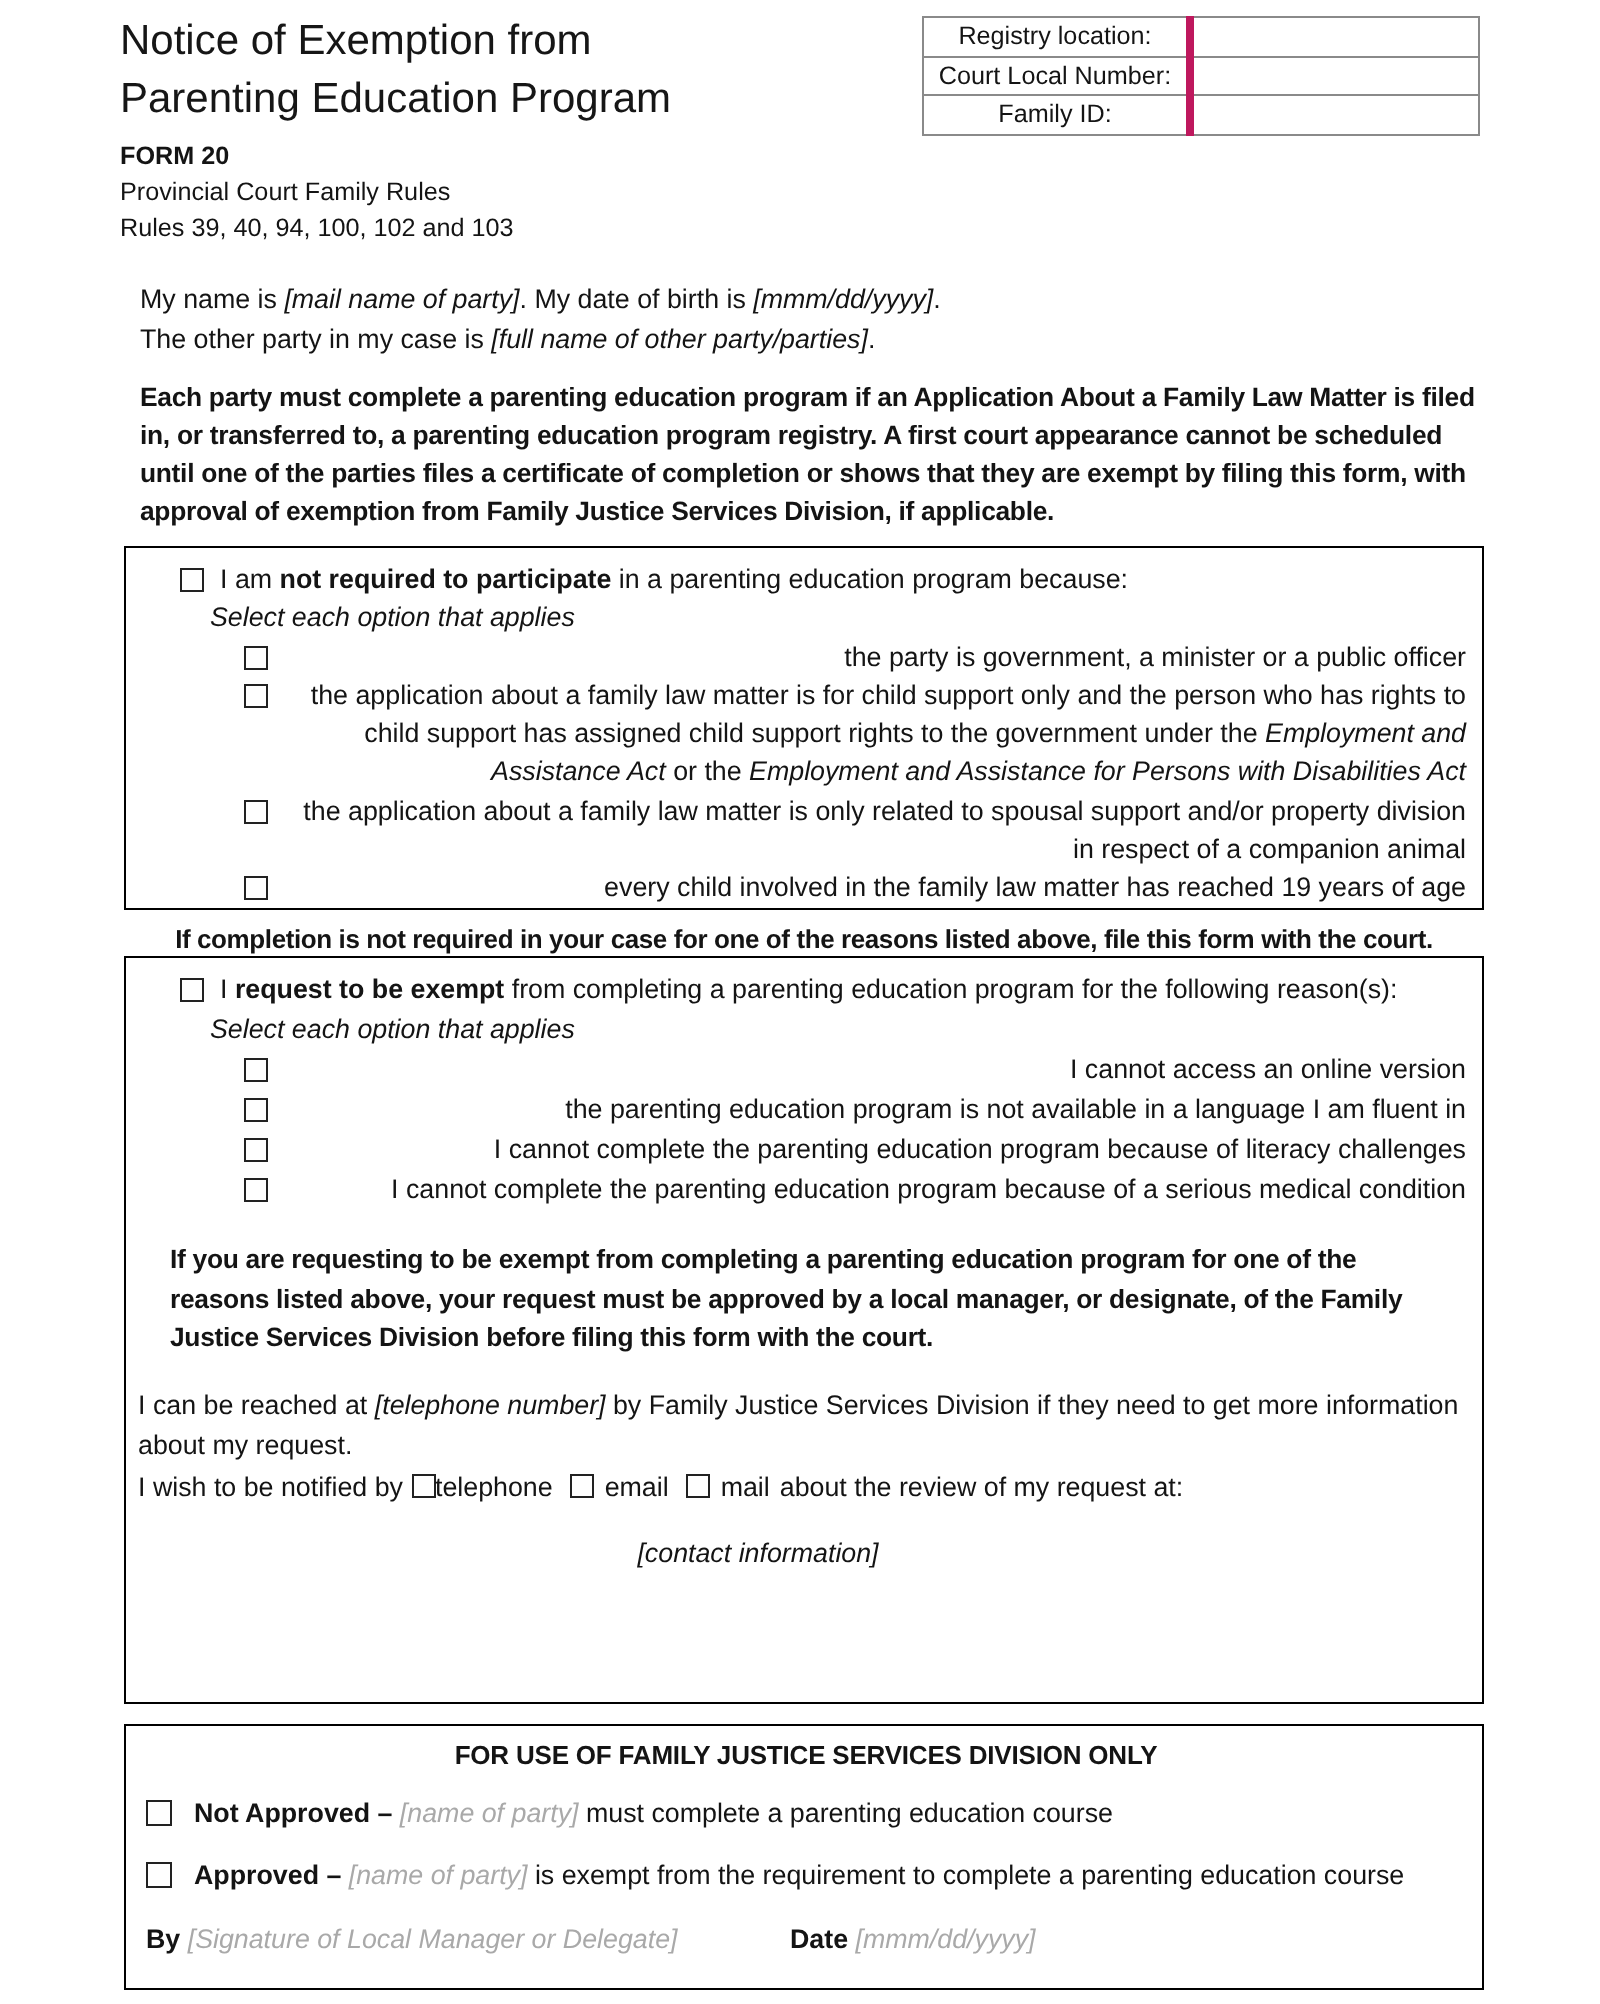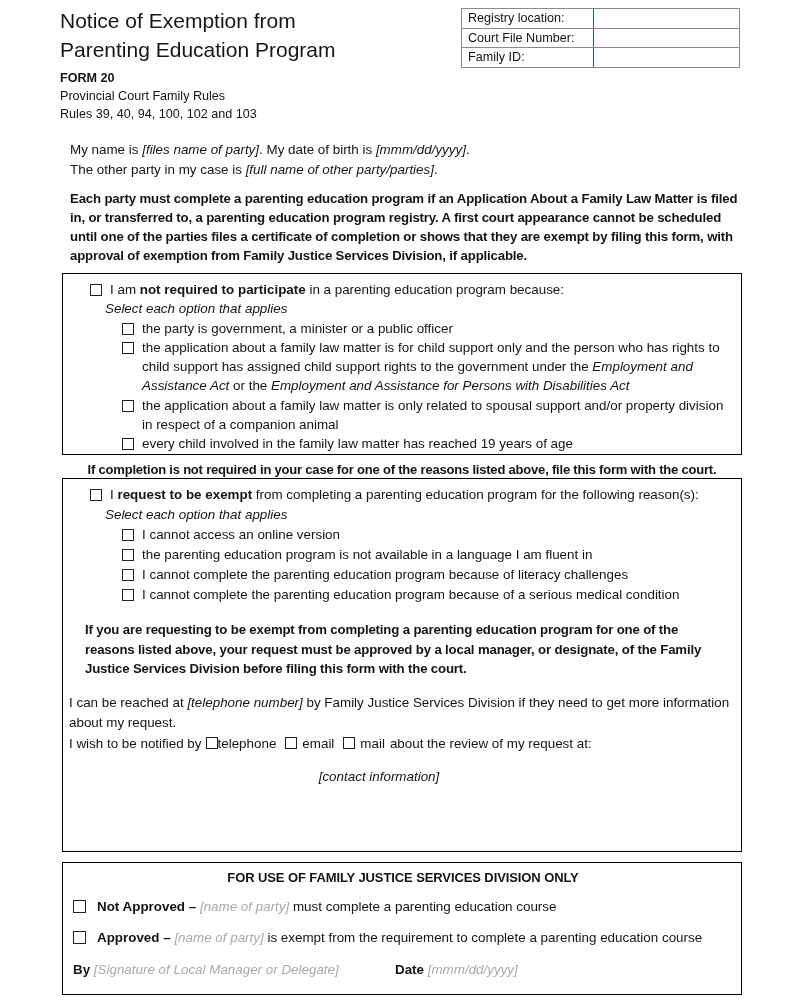--- a/index.html
+++ b/index.html
@@ -7,32 +7,32 @@
     position:relative;width:800px;height:1002px;background:#fff;overflow:hidden;
     font-family:"Liberation Sans",sans-serif;color:#141414;font-size:13.4px;
   }
   
   .header-text{padding:6px 0 0 60px;}
   .title-line{font-size:21px;line-height:29px;color:#161616;}
   .form-number{font-size:12.6px;font-weight:bold;line-height:18px;margin-top:5px;}
   .form-line{font-size:12.6px;line-height:18px;}
   .reg-table{position:absolute;top:8px;left:461px;width:279px;border-collapse:collapse;font-size:12.6px;table-layout:fixed;border:1.5px solid #3c3c3c;}
   .reg-table td{border:1px solid #8a8a8a;padding:1px 6px;height:16.5px;overflow:hidden;}
-  .reg-table td.lbl{width:119px;border-right:1px solid #be185d;}
+  .reg-table td.lbl{width:119px;border-right:4px solid #be185d;text-align:center;}
   
   .intro{margin:17px 60px 0 70px;line-height:20px;}
   .notice{margin:9px 58px 0 70px;line-height:19px;font-weight:bold;font-size:13.2px;letter-spacing:-0.15px;}
   
   .box{box-sizing:border-box;width:680px;margin-left:62px;border:1.5px solid #000;overflow:hidden;background:#fff;}
   .box1{margin-top:8px;height:182px;padding:6px 8px 0 6px;line-height:19.3px;}
   .box2{margin-top:1px;height:374px;padding:6px 8px 0 6px;line-height:20px;}
   .box3{margin-top:10px;height:133px;padding:7px 8px 0 10px;line-height:20px;}
   .row{display:flex;align-items:flex-start;}
   .lvl1{margin-left:21px;}
-  .lvl2{margin-left:53px;}
+  .lvl2{margin-left:53px;text-align:right;}
   .cb{flex:0 0 auto;width:10px;height:10px;border:1.5px solid #222;margin:4px 8px 0 0;background:#fff;}
   .txt{flex:1;}
   .instruction{margin-left:36px;font-style:italic;}
   .midline{margin:5px 0 0 62px;width:680px;text-align:center;font-weight:bold;font-size:13px;letter-spacing:-0.2px;white-space:nowrap;line-height:15px;padding-top:2px;}
   .approval{margin:15px 4px 0 16px;font-weight:bold;line-height:19.5px;font-size:13.2px;letter-spacing:-0.15px;}
   .reach{margin-top:14px;line-height:20.5px;}
   .notify{line-height:20.5px;}
   .cbi{display:inline-block;width:10px;height:10px;border:1.5px solid #222;vertical-align:-1px;background:#fff;}
   .cbi.first{margin-left:4px;}
   .cbi.mid{margin-left:9px;margin-right:5px;}
@@ -62,32 +62,32 @@
     <div class="form-line">Rules 39, 40, 94, 100, 102 and 103</div>
   </div>
 
   <table class="reg-table">
     <tbody>
         <tr>
       <td class="lbl">Registry location:</td>
       <td class="val"></td>
     </tr>
     <tr>
-      <td class="lbl">Court File Number:</td>
+      <td class="lbl">Court Local Number:</td>
       <td class="val"></td>
     </tr>
     <tr>
       <td class="lbl">Family ID:</td>
       <td class="val"></td>
     </tr>
   </tbody>
     </table>
 
   <div class="intro">
-    <div><span class="seg-n">My name is </span><span class="seg-i">[files name of party]</span><span class="seg-n">. My date of birth is </span><span class="seg-i">[mmm/dd/yyyy]</span><span class="seg-n">.</span></div>
+    <div><span class="seg-n">My name is </span><span class="seg-i">[mail name of party]</span><span class="seg-n">. My date of birth is </span><span class="seg-i">[mmm/dd/yyyy]</span><span class="seg-n">.</span></div>
     <div><span class="seg-n">The other party in my case is </span><span class="seg-i">[full name of other party/parties]</span><span class="seg-n">.</span></div>
   </div>
 
   <div class="notice">Each party must complete a parenting education program if an Application About a Family Law Matter is filed in, or transferred to, a parenting education program registry. A first court appearance cannot be scheduled until one of the parties files a certificate of completion or shows that they are exempt by filing this form, with approval of exemption from Family Justice Services Division, if applicable.</div>
 
   <div class="box box1">
     <div class="row lvl1">
       <span class="cb"></span>
       <span class="txt"><span class="seg-n">I am </span><span class="seg-b">not required to participate</span><span class="seg-n"> in a parenting education program because:</span></span>
     </div>

